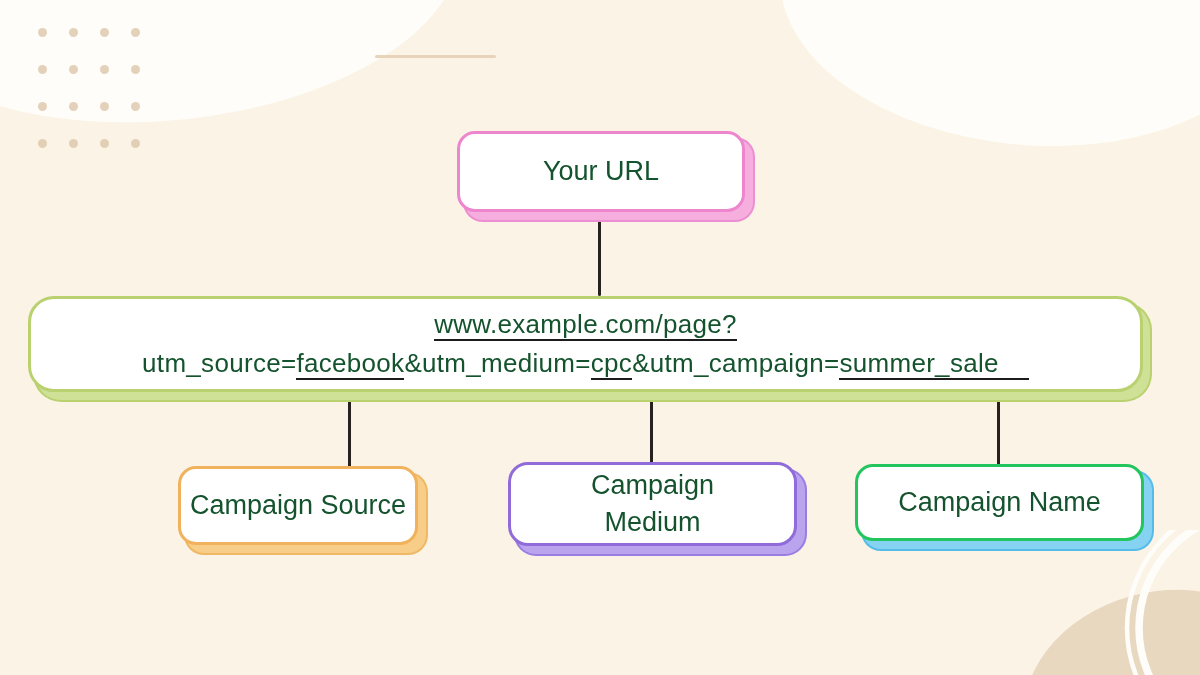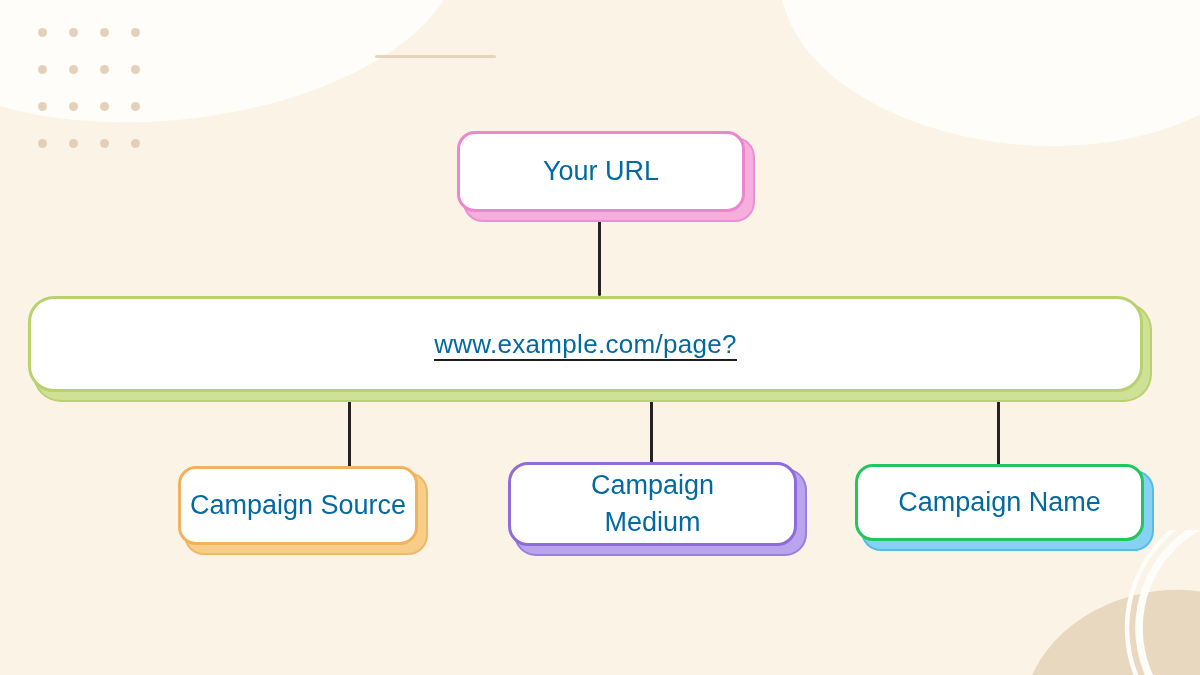--- a/index.html
+++ b/index.html
@@ -70,21 +70,21 @@
   .conn-name   { left: 997px; top: 395px; height: 70px; }
 
   
   .node {
     position: absolute;
     background: #ffffff;
     display: flex;
     align-items: center;
     justify-content: center;
     text-align: center;
-    color: #0369a1;
+    color: #14532d;
     box-sizing: border-box;
   }
   .node-your-url {
     left: 457px; top: 131px; width: 288px; height: 81px;
     border: 3px solid #ee86ce;
     border-radius: 18px;
     box-shadow: 8px 8px 0 0 #f6aede, 8px 8px 0 2px #ec8fd2;
     font-size: 27px;
   }
   .node-url {
@@ -169,20 +169,21 @@
   <div class="connector conn-medium"></div>
   <div class="connector conn-name"></div>
 
   <div class="node node-your-url">
     <span>Your URL</span>
   </div>
 
   <div class="node node-url">
     <div class="url-lines">
       <div><span class="u">www.example.com/page?</span></div>
+      <div><span>utm_source=</span><span class="u">facebook</span><span>&amp;utm_medium=</span><span class="u">cpc</span><span>&amp;utm_campaign=</span><span class="u">summer_sale</span><span class="u">&nbsp;&nbsp;&nbsp;&nbsp;</span></div>
     </div>
   </div>
 
   <div class="node node-source">
     <span>Campaign Source</span>
   </div>
 
   <div class="node node-medium">
     <span class="medium-label">Campaign Medium</span>
   </div>

